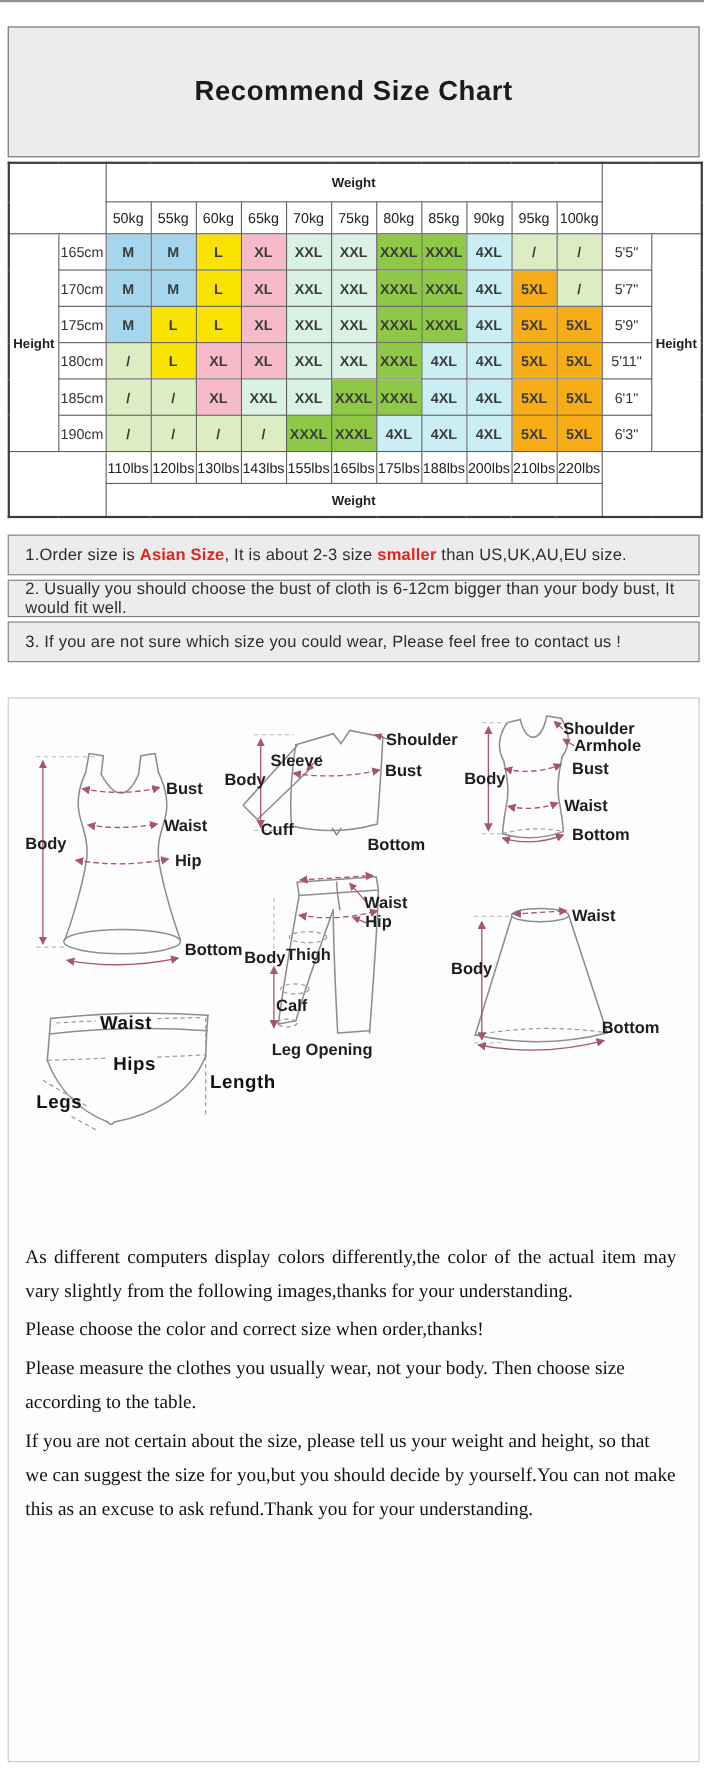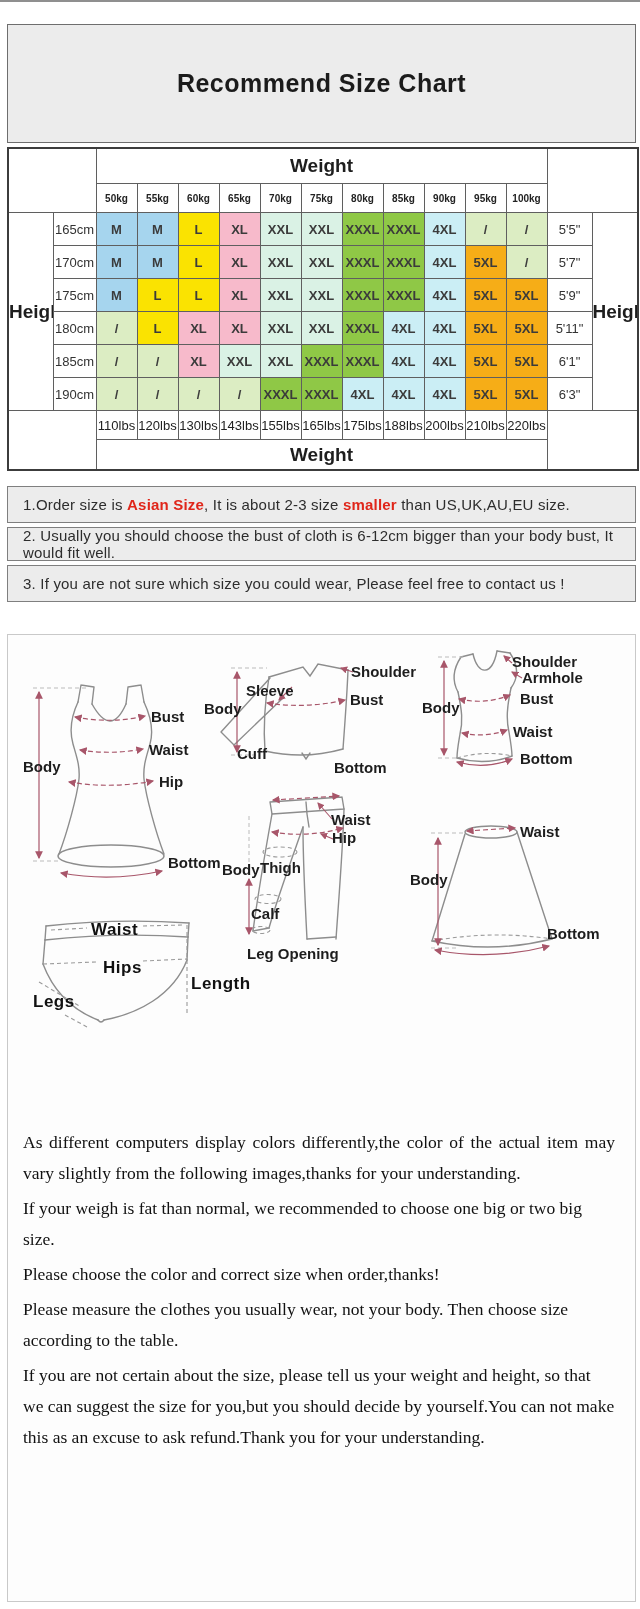--- a/index.html
+++ b/index.html
@@ -19,23 +19,23 @@
   .title-box h1 { margin:0; font-size:25px; font-weight:bold; color:#1b1b1b; letter-spacing:.5px; }
 
   
   #size-table {
     position:absolute; top:147px; left:7px; width:630px;
     border-collapse:collapse; table-layout:fixed;
     border:2px solid #3c3c3c; background:#fff;
   }
   #size-table td { border:1px solid #5f5f5f; text-align:center; vertical-align:middle; padding:0; overflow:hidden; }
   #size-table td.corner { background:#fff; }
-  #size-table td.axis-label { font-size:19px; font-weight:bold; color:#1e1e1e; }
+  #size-table td.axis-label { font-size:12px; font-weight:bold; color:#1e1e1e; }
   #size-table tr.r-wtop td { height:34px; }
-  #size-table td.kg  { height:28px; font-size:10px; font-weight:bold; color:#222; }
+  #size-table td.kg  { height:28px; font-size:13px; font-weight:normal; color:#222; }
   #size-table td.lbs { height:28px; font-size:13px; font-weight:normal; color:#222; }
   #size-table td.sz  { height:32px; font-size:13px; font-weight:bold; color:#3b3b3b; }
   #size-table td.cm  { font-size:13px; color:#333; }
   #size-table td.ft  { font-size:13px; color:#333; }
   #size-table tr.r-wbot td { height:29px; }
 
   
   .order-note {
     position:absolute; left:7px; width:629px; box-sizing:border-box;
     background:#ececec; border:1px solid #7f7f7f;
@@ -366,18 +366,17 @@
       <path class="gd" d="M38,981 L80,1006 M64,1014 L88,1027"></path>
       <text class="dlab-lg" x="90" y="934">Waist</text>
       <text class="dlab-lg" x="102" y="972">Hips</text>
       <text class="dlab-lg" x="32" y="1006">Legs</text>
       <text class="dlab-lg" x="190" y="988">Length</text>
     </g>
   </svg>
 
   <div class="notes-text">
     <p class="just">As different computers display colors differently,the color of the actual item may vary slightly from the following images,thanks for your understanding.</p>
-    <p>If your weigh is fat than normal, we recommended to choose one big or two big size.</p>
     <p>Please choose the color and correct size when order,thanks!</p>
     <p>Please measure the clothes you usually wear, not your body. Then choose size according to the table.</p>
     <p>If you are not certain about the size, please tell us your weight and height, so that we can suggest the size for you,but you should decide by yourself.You can not make this as an excuse to ask refund.Thank you for your understanding.</p>
   </div>
 </section>
 
 </body></html>

